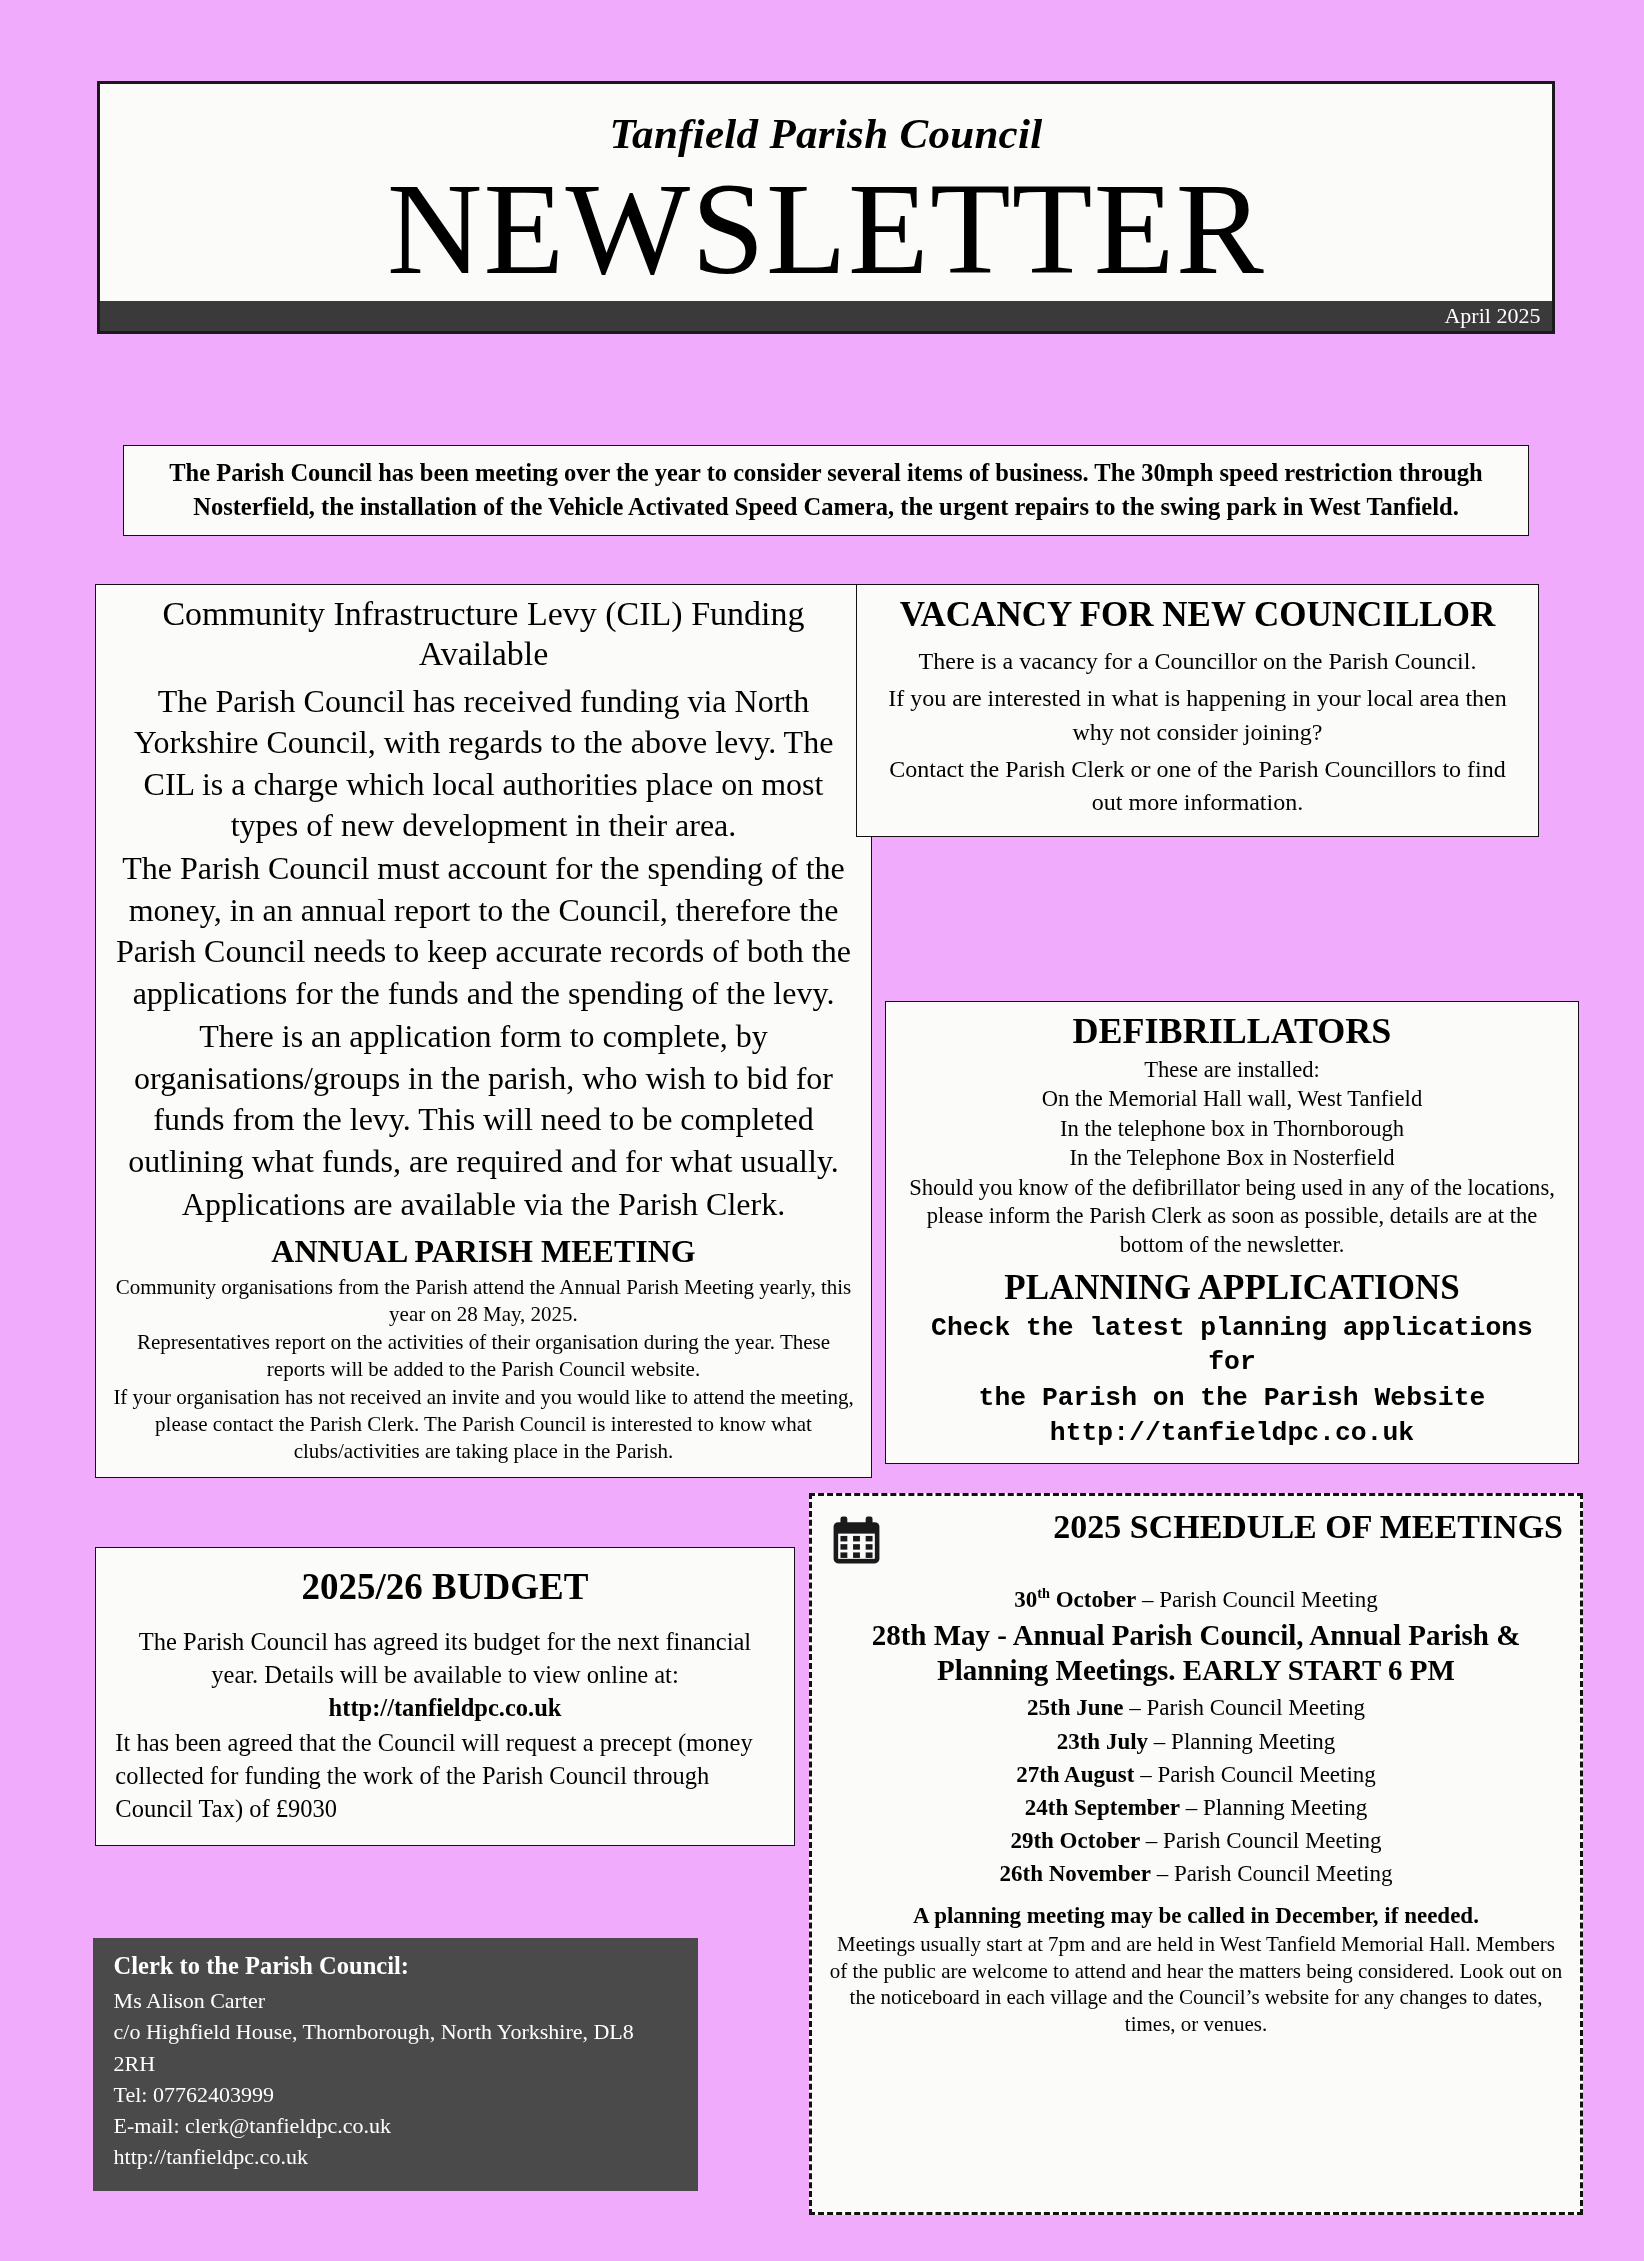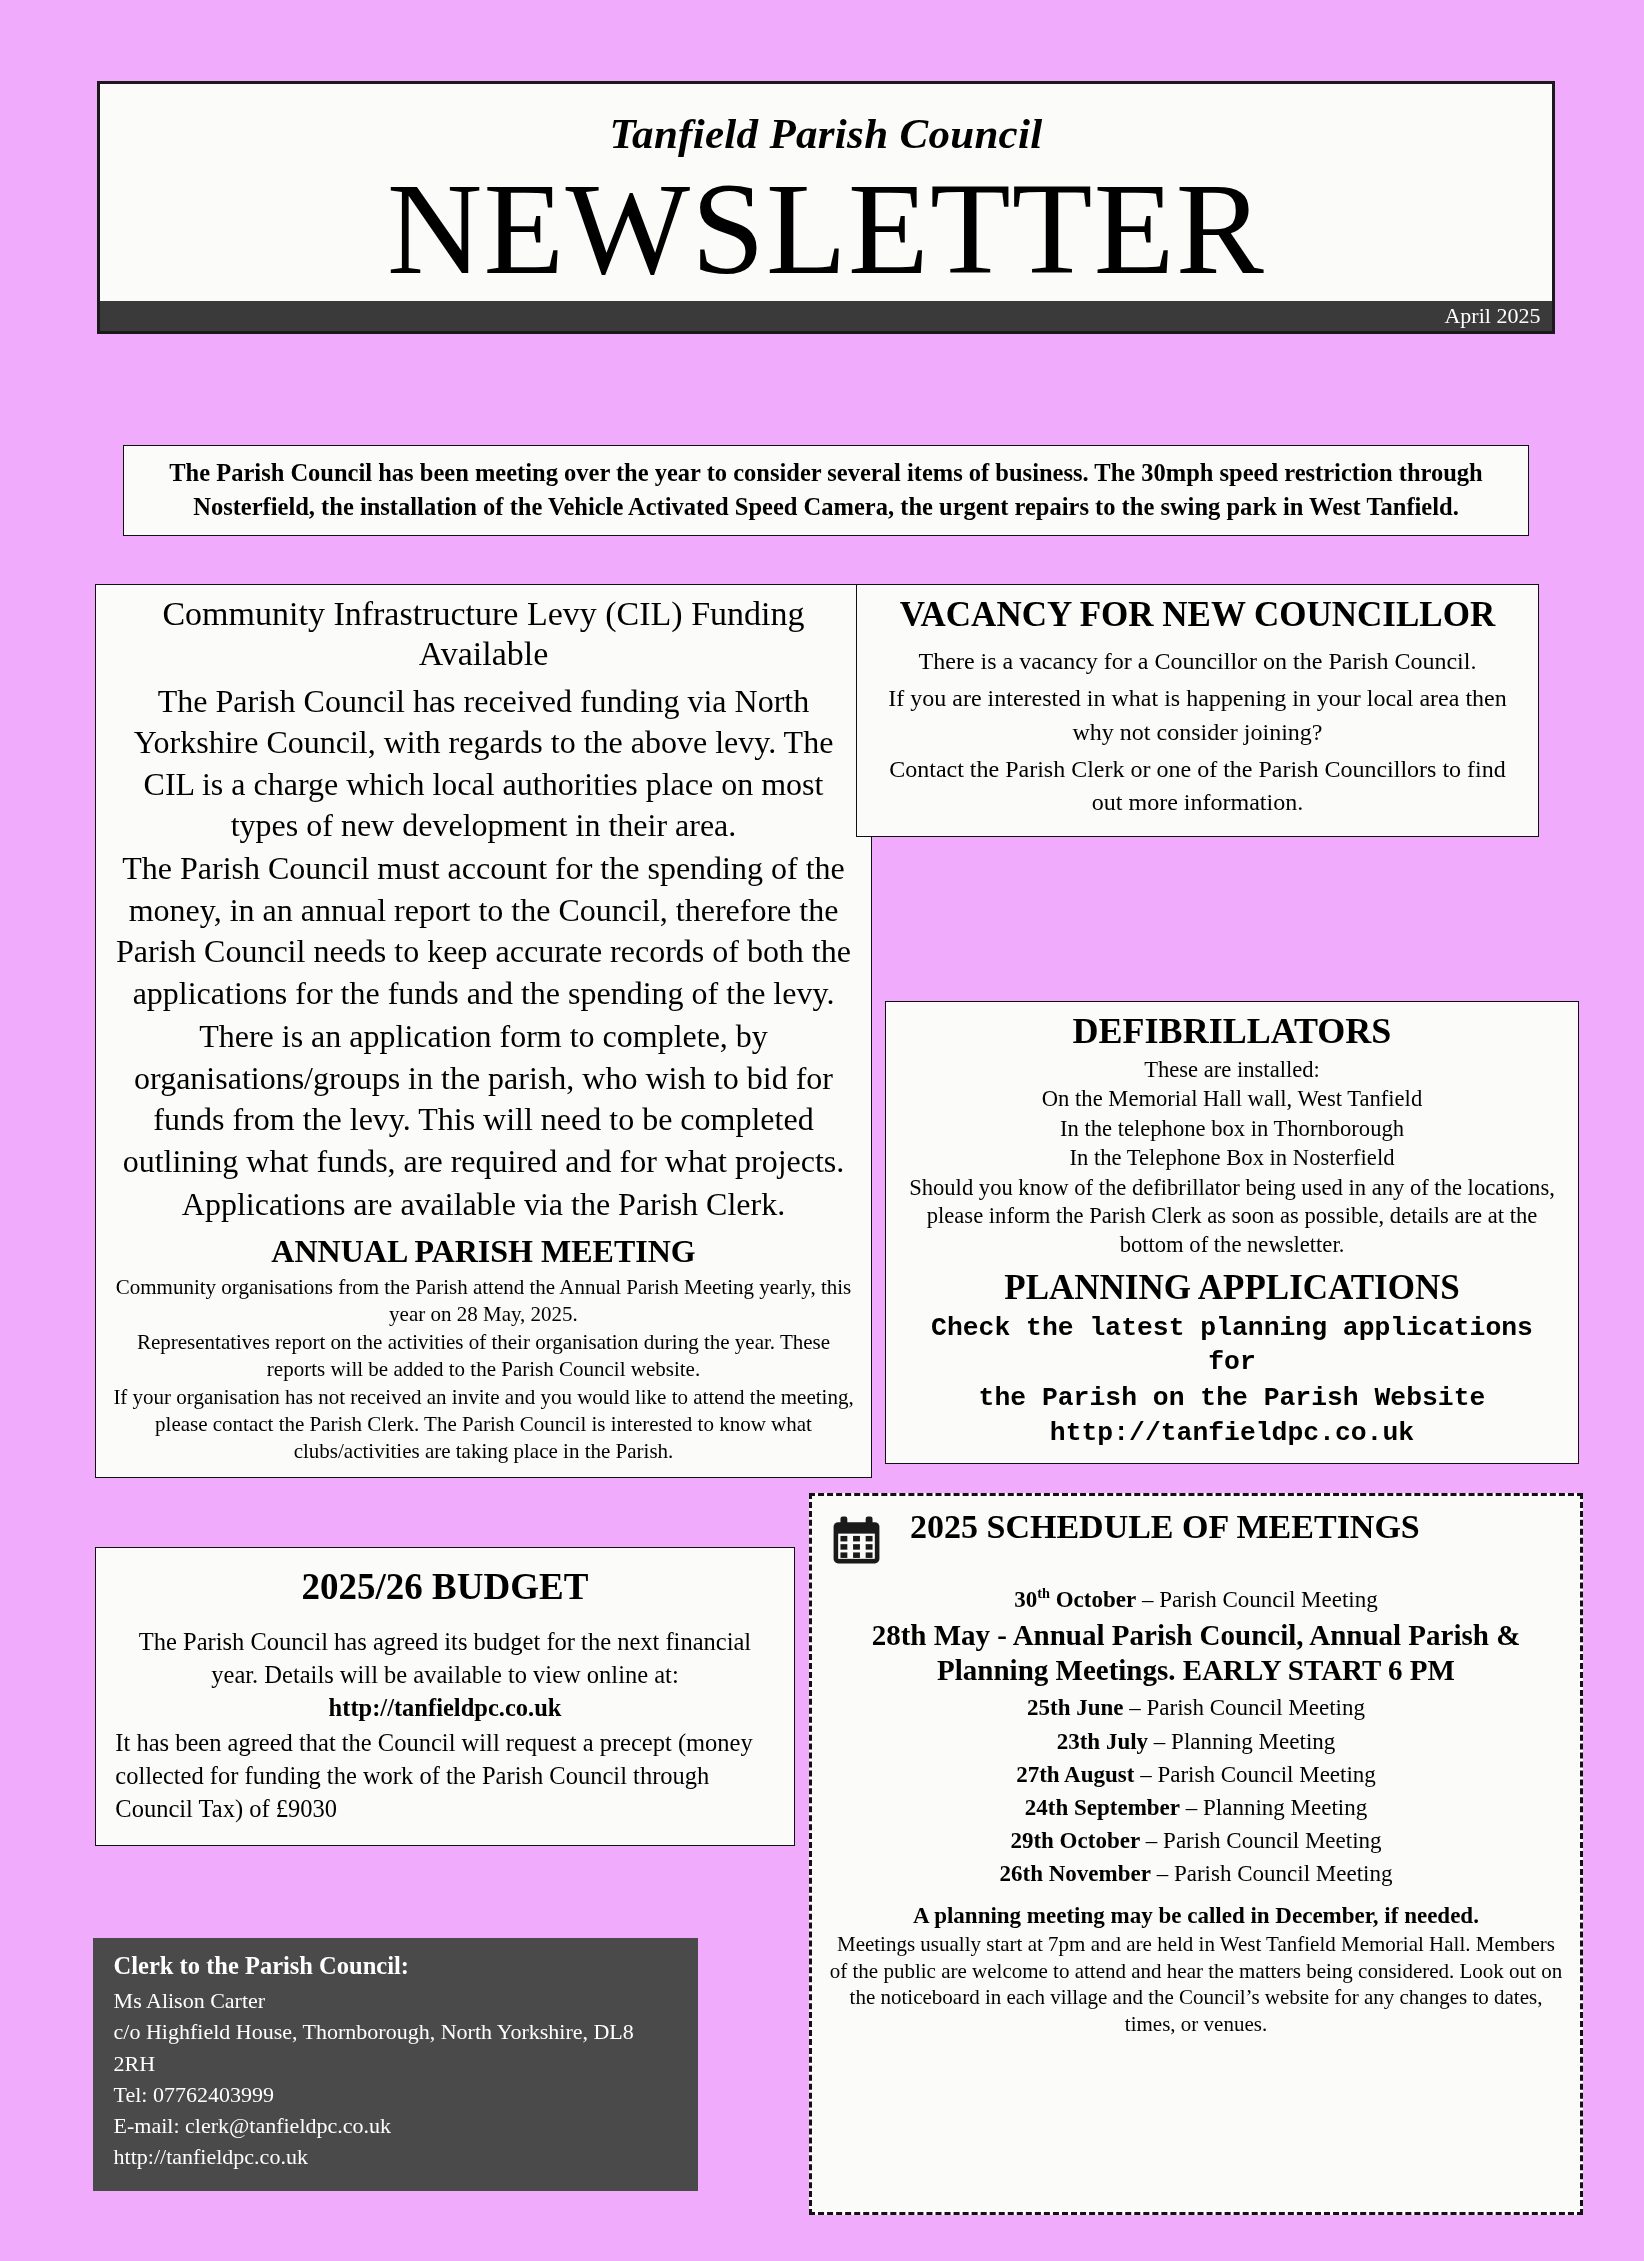--- a/index.html
+++ b/index.html
@@ -220,21 +220,21 @@
     width: 774px;
     height: 722px;
     border: 3.9px dashed #111;
     background: #fbfbfa;
     box-sizing: border-box;
     padding: 11.6px 17px 9px 17px;
   }
   .sched-head {
     display: flex;
     align-items: flex-start;
-    justify-content: flex-start;
+    justify-content: space-between;
     gap: 26px;
   }
   .cal-icon { margin-top: 5.2px; }
   .sched-title {
     text-align: center;
     font-weight: bold;
     font-size: 34px;
     line-height: 1.14;
   }
   .sched-list {
@@ -281,21 +281,21 @@
 
   <div class="intro-box">
     <div class="intro-text">The Parish Council has been meeting over the year to consider several items of business.  The 30mph speed restriction through Nosterfield, the installation of the Vehicle Activated Speed Camera, the urgent repairs to the swing park in West Tanfield.</div>
   </div>
 
   <div class="box cil-box">
     <div class="cil-title">Community Infrastructure Levy (CIL) Funding Available</div>
     <div class="body-text">
       <p>The Parish Council has received funding via North Yorkshire Council, with regards to the above levy.   The CIL is a charge which local authorities place on most types of new development in their area.</p>
       <p>The Parish Council must account for the spending of the money, in an annual report to the Council, therefore the Parish Council needs to keep accurate records of both the applications for the funds and the spending of the levy.</p>
-      <p>There is an application form to complete, by organisations/groups in the parish, who wish to bid for funds from the levy.  This will need to be completed outlining what funds, are required and for what projects.</p>
+      <p>There is an application form to complete, by organisations/groups in the parish, who wish to bid for funds from the levy.  This will need to be completed outlining what funds, are required and for what usually.</p>
       <p>Applications are available via the Parish Clerk.</p>
     </div>
     <div class="apm-title">ANNUAL PARISH MEETING</div>
     <div class="apm-text">
       <p>Community organisations from the Parish attend the Annual Parish Meeting yearly, this year on 28 May, 2025.</p>
       <p>Representatives report on the activities of their organisation during the year.  These reports will be added to the Parish Council website.</p>
       <p>If your organisation has not received an invite and you would like to attend the meeting, please contact the Parish Clerk.  The Parish Council is interested to know what clubs/activities are taking place in the Parish.</p>
     </div>
   </div>
 

